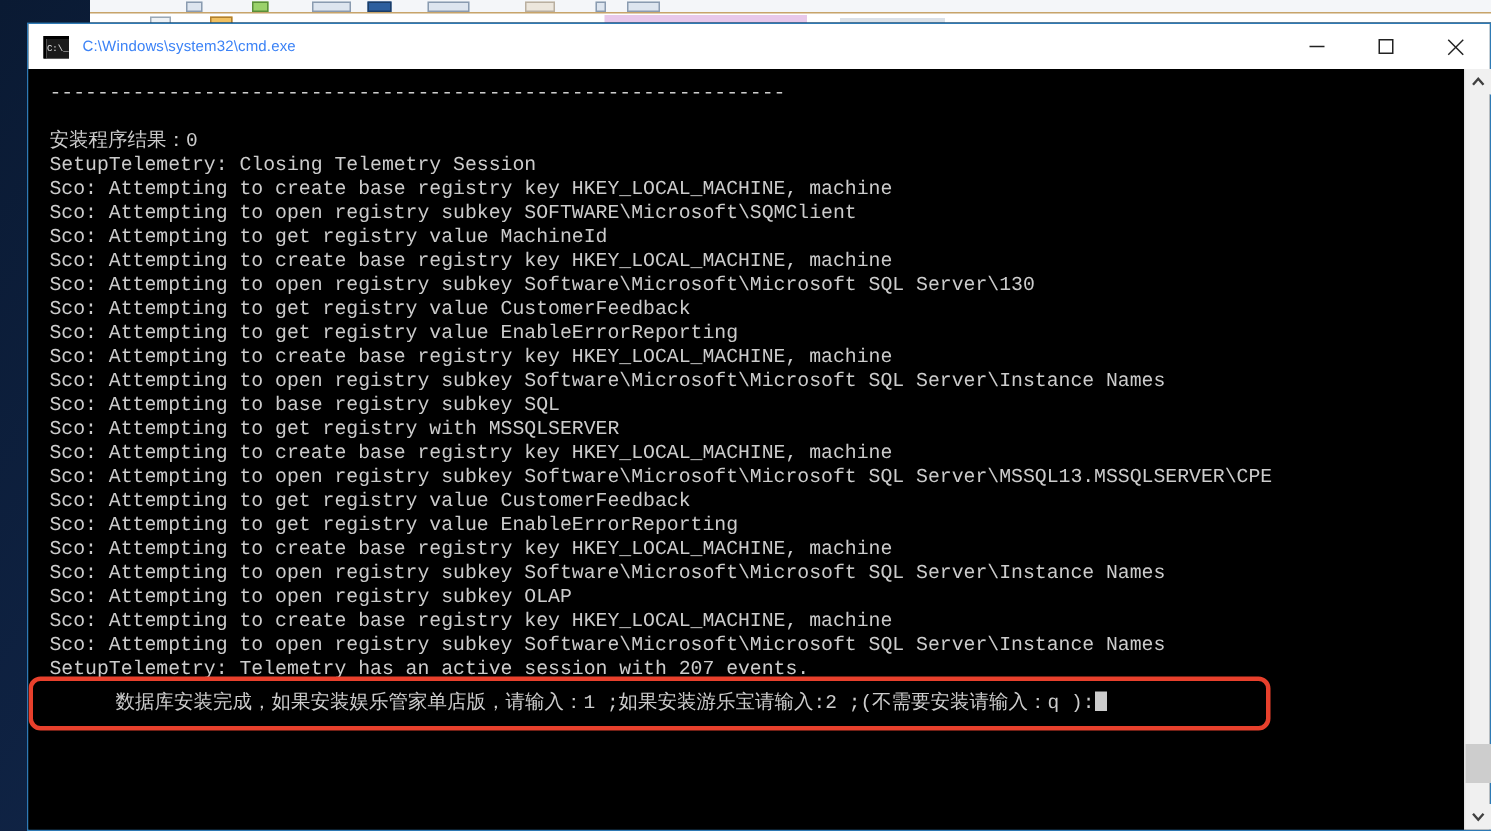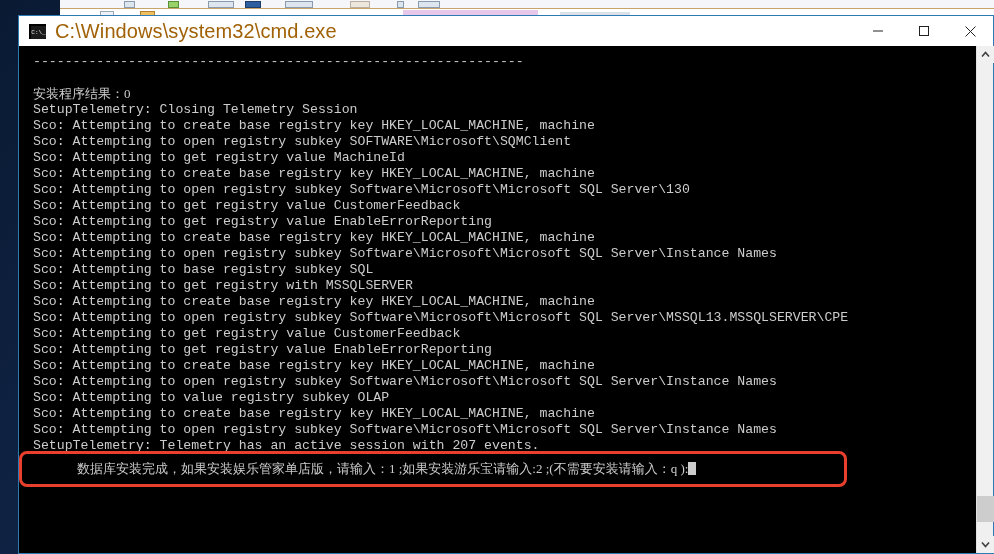--- a/index.html
+++ b/index.html
@@ -72,21 +72,21 @@
     background: #fff;
   }
   #cmd-icon::after {
     content: "C:\\_"; position: absolute;
     left: 1px; top: 1px; width: 15px; height: 13px;
     color: #000; font-size: 6px; line-height: 13px; text-align: center;
     font-family: "Liberation Mono", monospace;
     background: #1b1b1b; color: #e8e8e8;
   }
   #titlebar-text {
-    font-size: 20px; color: #a16207; letter-spacing: .1px;
+    font-size: 10px; color: #3b82f6; letter-spacing: .1px;
     white-space: nowrap;
   }
   #winctl { margin-left: auto; display: flex; height: 30px; }
   .winbtn {
     width: 46px; height: 30px;
     display: flex; align-items: center; justify-content: center;
     color: #222; background: #ffffff;
   }
   .winbtn svg { display: block; }
 
@@ -105,21 +105,21 @@
     font-family: "Liberation Mono", monospace;
     font-size: 13.2px;
     line-height: 16px;
     color: #cccccc;
     white-space: pre;
     padding-left: 14px;
     height: 16px;
   }
   .line.blank { color: transparent; }
   .line.cn {
-    font-family: Liberation Serif, serif;
+    font-family: Liberation Mono, monospace;
     font-size: 13px;
     letter-spacing: 0px;
   }
   #prompt-line {
     position: relative;
     height: 18px;
     line-height: 18px;
     padding-left: 44px;
   }
   #cursor {
@@ -224,21 +224,21 @@
           <div class="line">Sco: Attempting to create base registry key HKEY_LOCAL_MACHINE, machine</div>
           <div class="line">Sco: Attempting to open registry subkey Software\Microsoft\Microsoft SQL Server\Instance Names</div>
           <div class="line">Sco: Attempting to base registry subkey SQL</div>
           <div class="line">Sco: Attempting to get registry with MSSQLSERVER</div>
           <div class="line">Sco: Attempting to create base registry key HKEY_LOCAL_MACHINE, machine</div>
           <div class="line">Sco: Attempting to open registry subkey Software\Microsoft\Microsoft SQL Server\MSSQL13.MSSQLSERVER\CPE</div>
           <div class="line">Sco: Attempting to get registry value CustomerFeedback</div>
           <div class="line">Sco: Attempting to get registry value EnableErrorReporting</div>
           <div class="line">Sco: Attempting to create base registry key HKEY_LOCAL_MACHINE, machine</div>
           <div class="line">Sco: Attempting to open registry subkey Software\Microsoft\Microsoft SQL Server\Instance Names</div>
-          <div class="line">Sco: Attempting to value registry subkey OLAP</div>
+          <div class="line">Sco: Attempting to open registry subkey OLAP</div>
           <div class="line">Sco: Attempting to create base registry key HKEY_LOCAL_MACHINE, machine</div>
           <div class="line">Sco: Attempting to open registry subkey Software\Microsoft\Microsoft SQL Server\Instance Names</div>
           <div class="line">SetupTelemetry: Telemetry has an active session with 207 events.</div>
           <div id="prompt-line" style="margin-top: 6px;">
             <div class="line cn" style="height: 18px; line-height: 18px;">数据库安装完成，如果安装娱乐管家单店版，请输入：1 ;如果安装游乐宝请输入:2 ;(不需要安装请输入：q ):<span id="cursor"></span></div>
             <div id="red-box" style="border-color: rgb(232, 64, 44); top: -9px;"></div>
           </div>
         </div>
 
       <div id="scrollbar">

